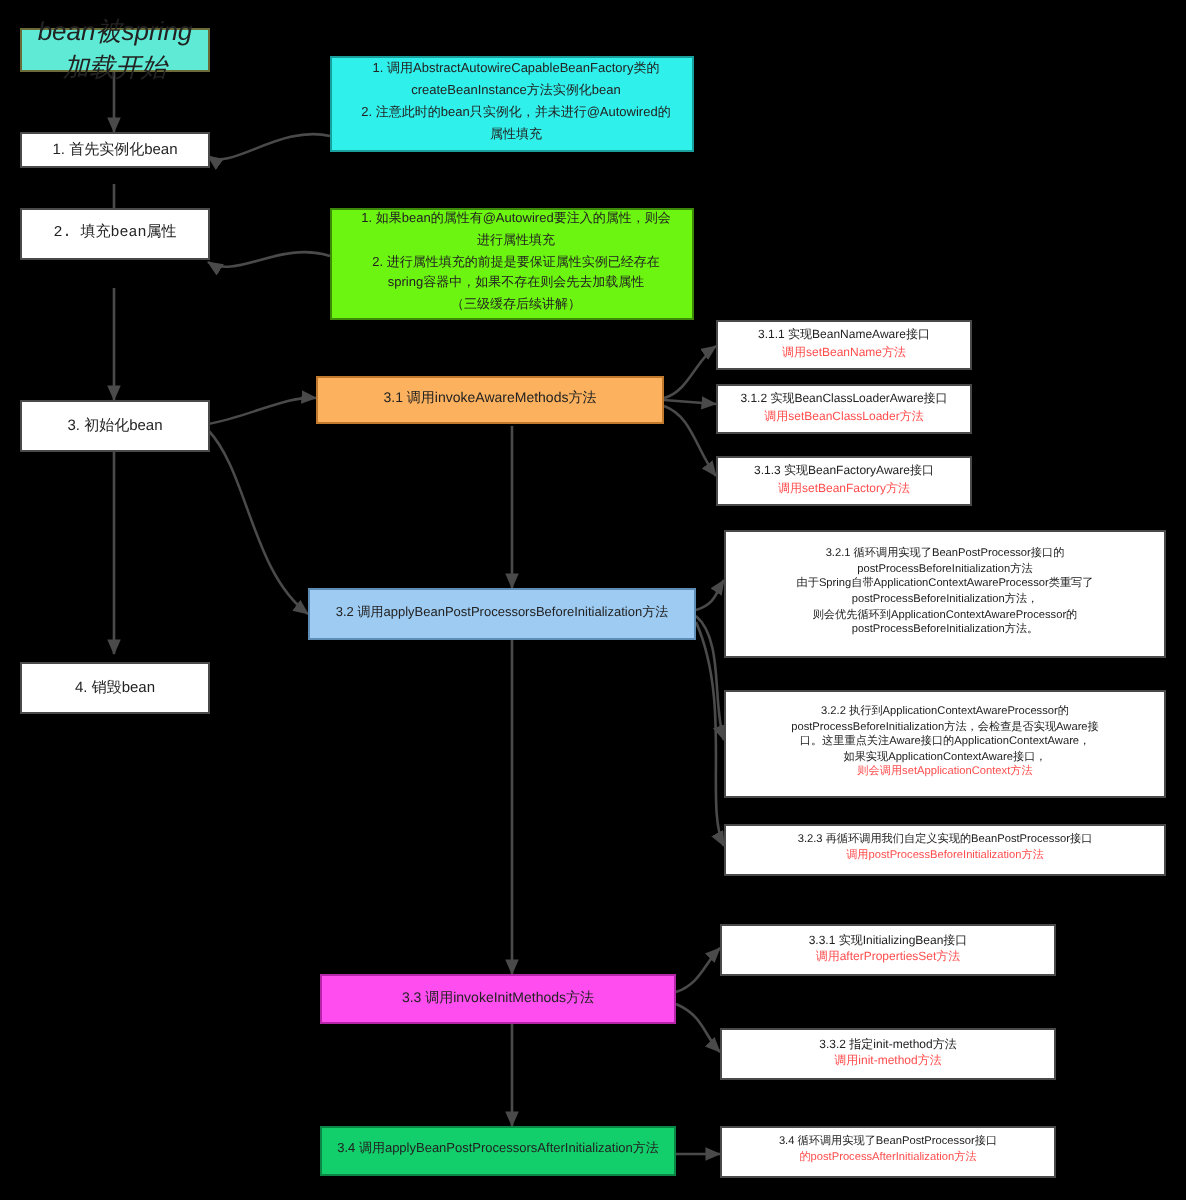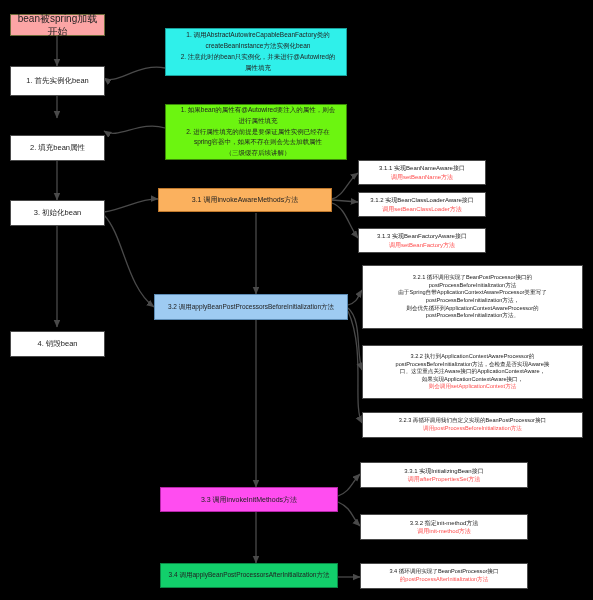--- a/index.html
+++ b/index.html
@@ -6,21 +6,21 @@
   body{width:593px;height:600px;position:relative;overflow:hidden;
        font-family:"Liberation Sans","DejaVu Sans",sans-serif;}
   #canvas{position:absolute;left:0;top:0;width:593px;height:600px;}
   svg.edges{position:absolute;left:0;top:0;width:593px;height:600px;pointer-events:none;}
   .node{position:absolute;box-sizing:border-box;border:1px solid #555;
         display:flex;align-items:center;justify-content:center;text-align:center;
         color:#222;line-height:1.35;padding:2px 4px;}
   .node .t{display:block;width:100%;}
   .ln{display:block;}
   .red{color:#ff4d4d;}
-  .start{background:#fca5a5;border-color:#6b6b3a;font-size:10px;}
+  .start{background:#5eead4;border-color:#6b6b3a;font-size:13px;font-style:italic;}
   .plain{background:#ffffff;border-color:#4a4a4a;font-size:7.5px;}
   .cyan{background:#2ff0ea;border-color:#1aa09c;font-size:6.5px;text-align:left;}
   .green-note{background:#6cf510;border-color:#3c8a08;font-size:6.5px;text-align:left;}
   .orange{background:#fbb15e;border-color:#c1792c;font-size:7px;}
   .blue{background:#9ecbf2;border-color:#5d8cb5;font-size:6.5px;}
   .magenta{background:#ff4df0;border-color:#b526a8;font-size:7px;}
   .emerald{background:#12cf6b;border-color:#0a8745;font-size:6.5px;}
   .small{background:#ffffff;border-color:#4a4a4a;font-size:6px;}
   .tiny{background:#ffffff;border-color:#4a4a4a;font-size:5.6px;}
   .numlist{display:block;text-align:left;padding-left:4px;}
@@ -70,25 +70,25 @@
       <path d="M338,502 C352,508 352,518 360,526"></path>
 
       <path d="M338,577 L360,577"></path>
     </g>
   </svg>
 
   <div class="node start" style="left:10px;top:14px;width:95px;height:22px;">
     <span class="t">bean被spring加载开始</span>
   </div>
 
-  <div class="node plain" style="left:10px;top:66px;width:95px;height:30px;">
+  <div class="node plain" style="left:10px;top:66px;width:95px;height:18px;">
     <span class="t">1. 首先实例化bean</span>
   </div>
 
-  <div class="node plain" style="left:10px;top:135px;width:95px;height:26px;">
+  <div class="node plain" style="left:10px;top:104px;width:95px;height:26px;font-family:Liberation Mono, monospace;">
     <span class="t">2. 填充bean属性</span>
   </div>
 
   <div class="node plain" style="left:10px;top:200px;width:95px;height:26px;">
     <span class="t">3. 初始化bean</span>
   </div>
 
   <div class="node plain" style="left:10px;top:331px;width:95px;height:26px;">
     <span class="t">4. 销毁bean</span>
   </div>

